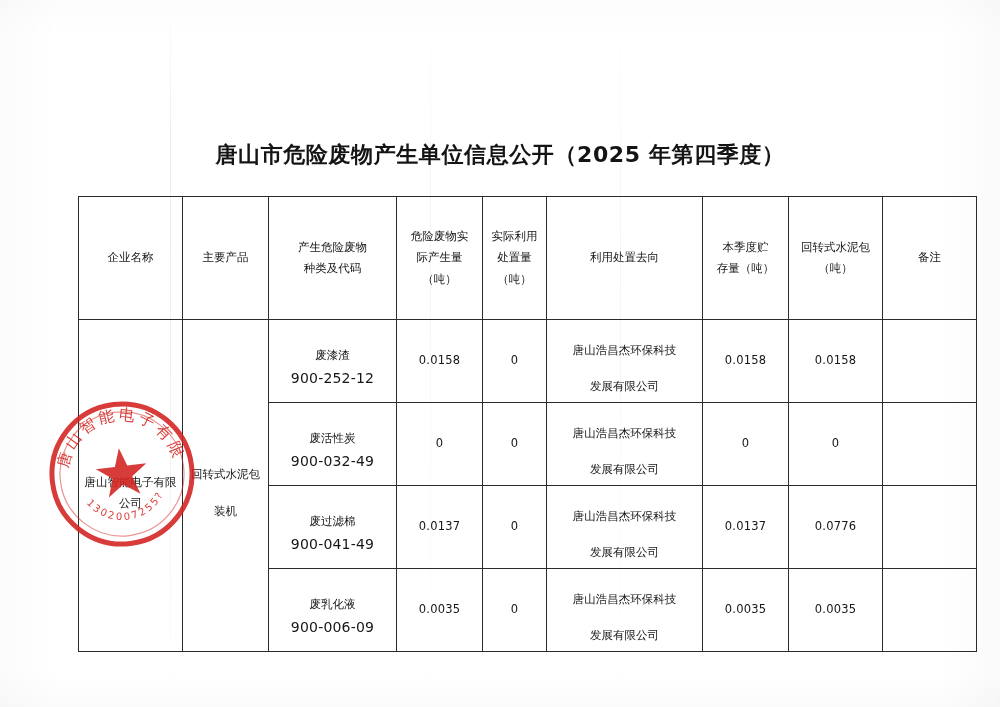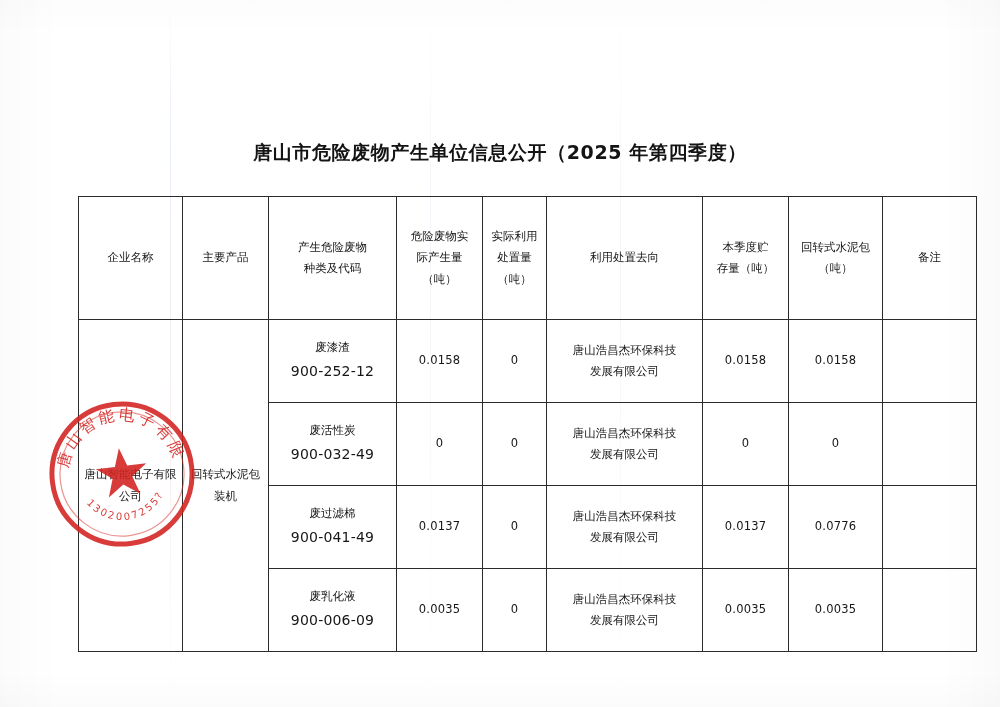--- a/index.html
+++ b/index.html
@@ -30,21 +30,21 @@
     top: 0;
     width: 1000px;
     height: 707px;
   }
   .doc-title {
     position: absolute;
     top: 140px;
     left: 0;
     width: 1000px;
     text-align: center;
-    font-size: 19px;
+    font-size: 22px;
     font-weight: bold;
     letter-spacing: 0.6px;
     color: #141414;
   }
   table.waste-table {
     position: absolute;
     left: 78px;
     top: 196px;
     width: 844px;
     border-collapse: collapse;
@@ -62,21 +62,21 @@
   }
   table.waste-table thead th {
     height: 118px;
     font-weight: normal;
     font-size: 11.5px;
   }
   table.waste-table tbody td {
     height: 78px;
   }
   .hdr-line { display: block; }
-  .cell-line { display: block; }
+  .cell-line { display: block; margin-top: 15px; }
   .code-line { display: block; }
   .num {
     font-size: 14px;
     letter-spacing: 0.2px;
   }
   
   col.c-name    { width: 104px; }
   col.c-prod    { width: 86px; }
   col.c-type    { width: 128px; }
   col.c-gen     { width: 86px; }

